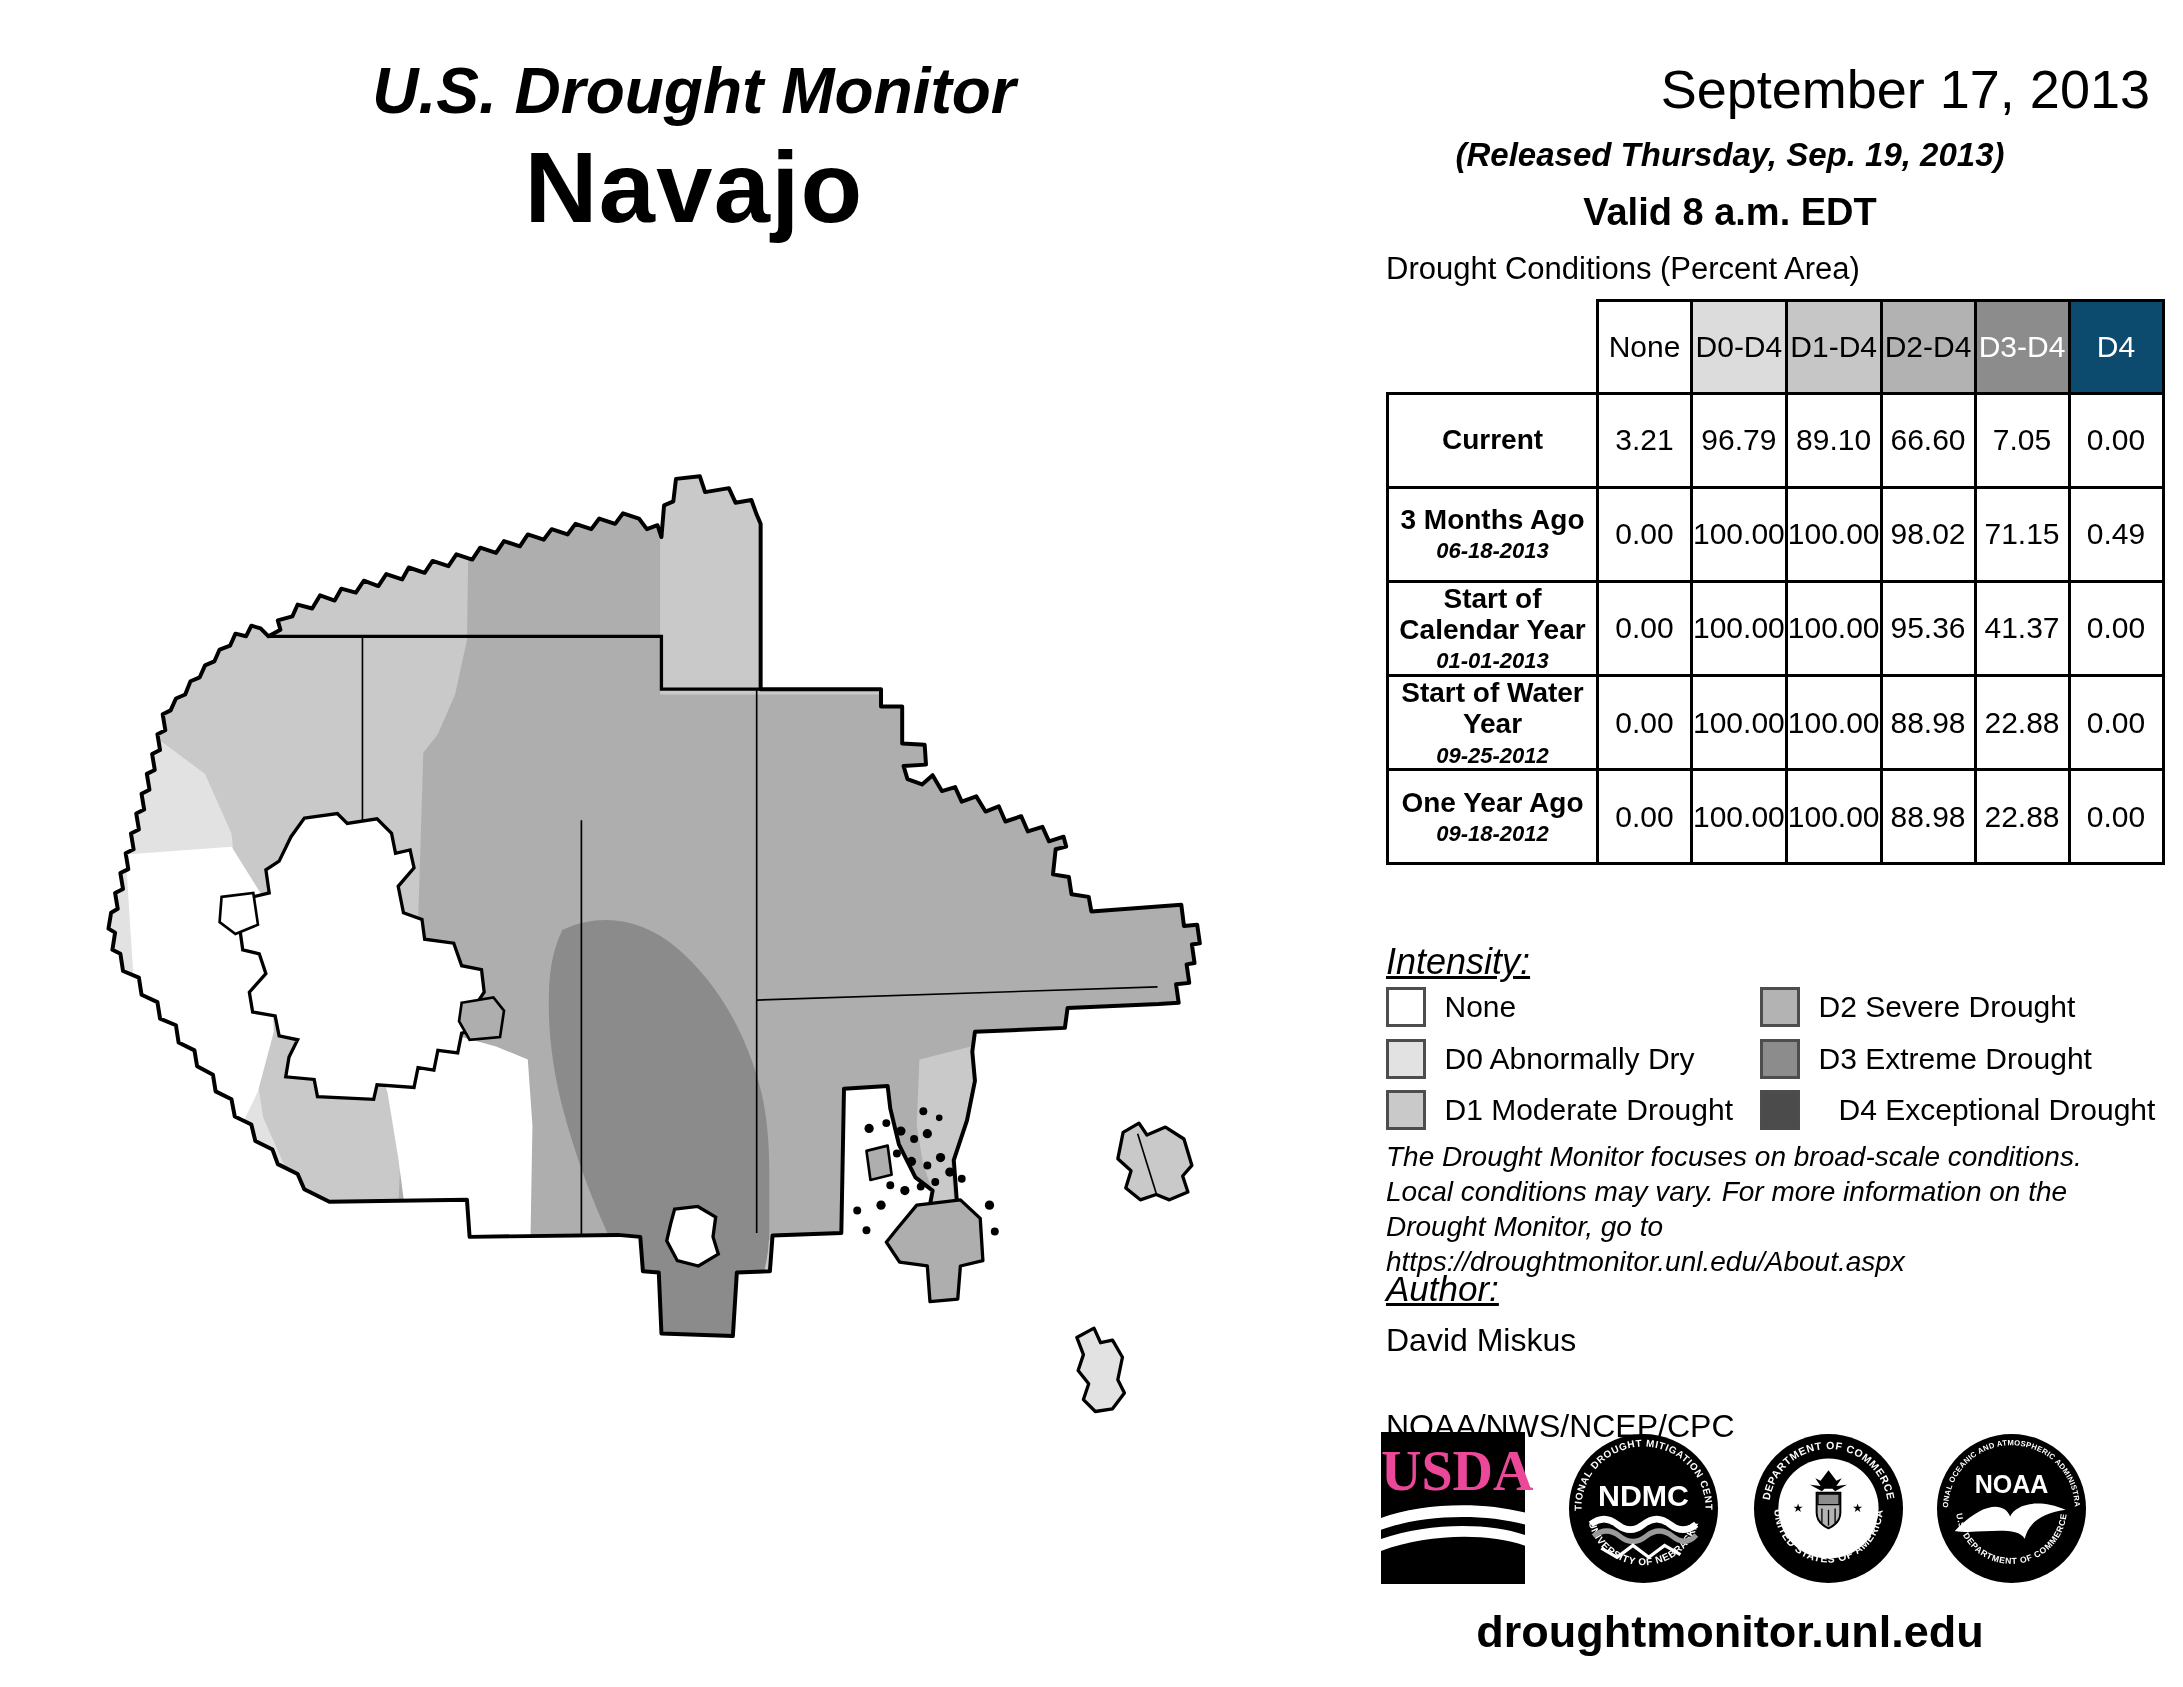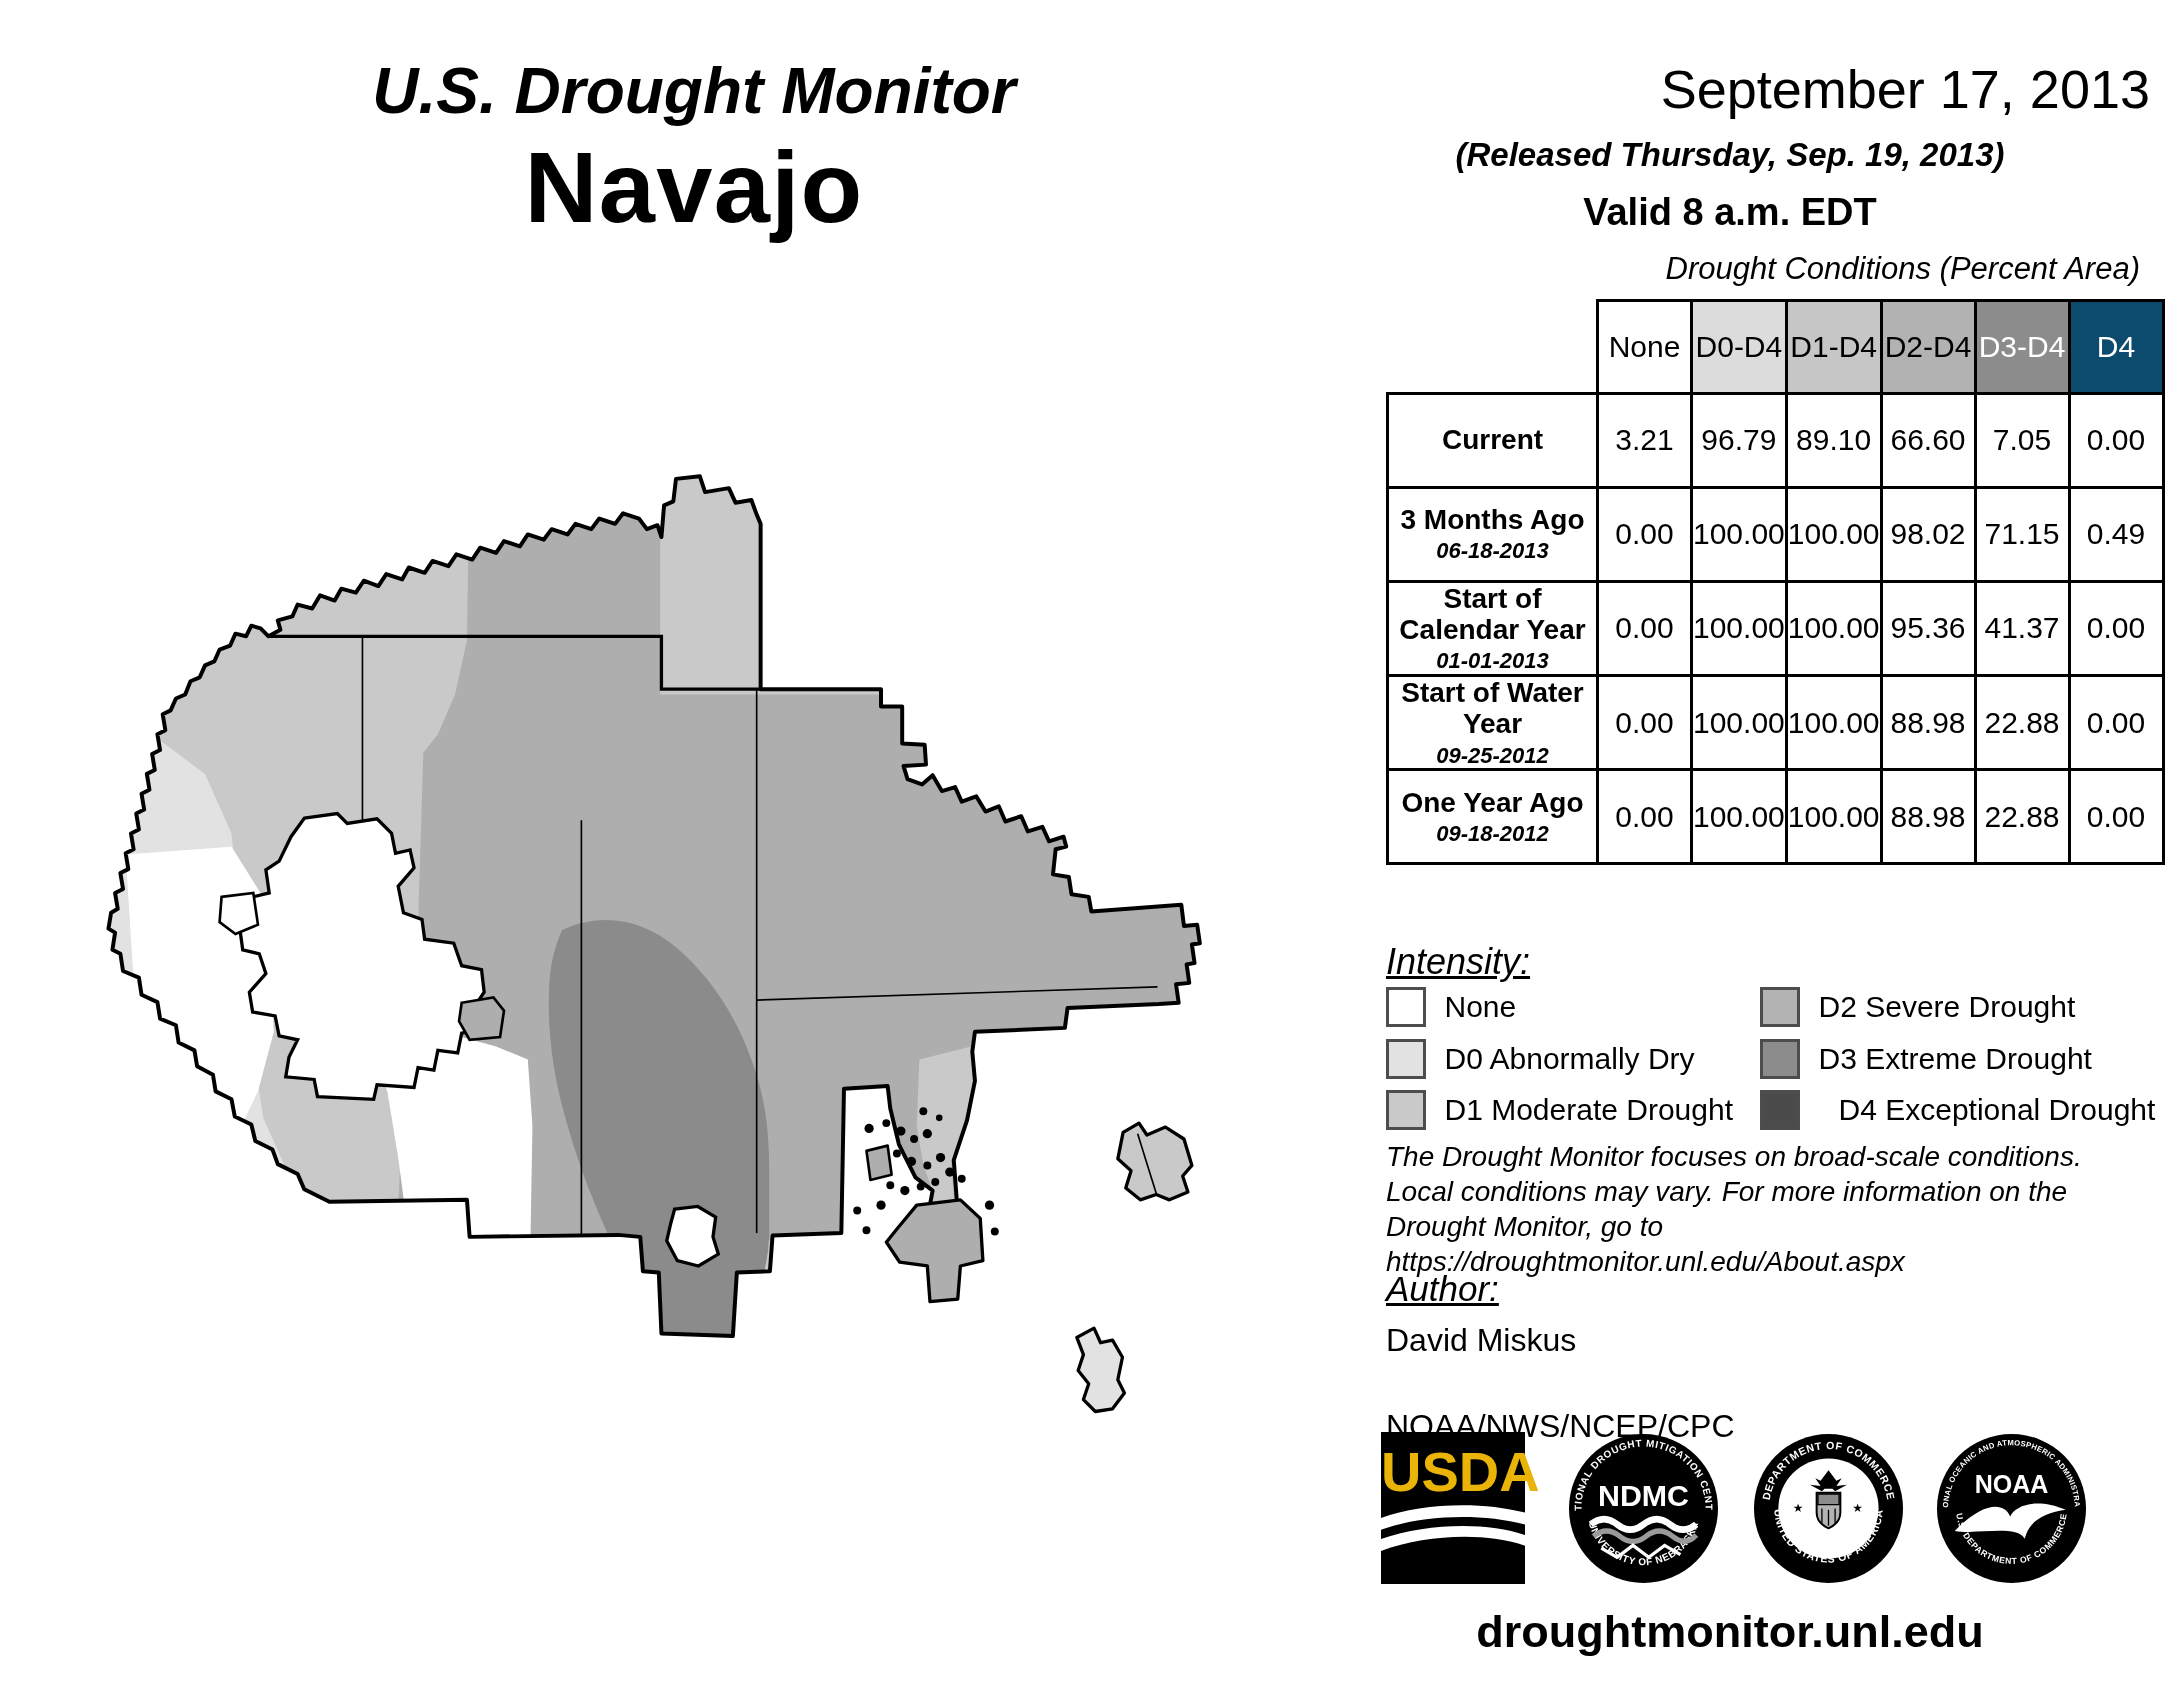--- a/index.html
+++ b/index.html
@@ -13,22 +13,22 @@
     font-size:64px;font-weight:bold;font-style:italic;}
   .map-region{left:198px;top:130px;width:992px;text-align:center;
     font-size:101px;font-weight:bold;letter-spacing:1.3px;}
   .rel-date{left:1310px;top:58px;width:840px;text-align:right;
     font-size:54px;font-weight:normal;}
   .rel-released{left:1310px;top:136px;width:840px;text-align:center;
     font-size:33px;font-weight:bold;font-style:italic;}
   .rel-valid{left:1310px;top:191px;width:840px;text-align:center;
     font-size:38px;font-weight:bold;}
   
-  .tbl-caption{left:1386px;top:251px;width:754px;text-align:right;
-    font-size:31px;font-style:italic;}
+  .tbl-caption{left:1386px;top:251px;width:754px;text-align:left;
+    font-size:31px;}
   table.cond{position:absolute;left:1386px;top:299px;border-collapse:collapse;
     table-layout:fixed;}
   table.cond td,table.cond th{border:3.3px solid #000;padding:0;text-align:center;
     vertical-align:middle;}
   table.cond .blank{border:none;background:#fff;}
   table.cond th{width:91px;height:65px;font-size:30px;font-weight:normal;}
   table.cond td.rowhead{width:207px;font-weight:bold;font-size:28px;line-height:1.12;}
   table.cond td{height:91px;font-size:30px;}
   .rowdate{font-size:22px;font-weight:bold;font-style:italic;margin-top:4px;}
   
@@ -43,21 +43,21 @@
   .author-head{left:1386px;top:1269px;font-size:35px;font-style:italic;
     text-decoration:underline;}
   .author-name{left:1386px;top:1322px;font-size:32px;}
   .author-org{left:1386px;top:1364px;font-size:32px;margin-top:44px;}
   .site-url{left:1310px;top:1606px;width:840px;text-align:center;
     font-size:45px;font-weight:bold;}
   
   .logo{position:absolute;top:1432px;}
   .usda-box{left:1381px;width:144px;height:152px;background:#000;position:absolute;}
   .usda-txt{position:absolute;left:0;top:6.6px;width:100%;text-align:center;
-    color:#eab308;font-family:Liberation Sans, sans-serif;font-weight:bold;font-size:56px;}
+    color:#ec4899;font-family:Liberation Serif, serif;font-weight:bold;font-size:56px;}
 </style>
 </head>
 <body>
 
 <div class="abs map-title">U.S. Drought Monitor</div>
 <div class="abs map-region">Navajo</div>
 
 <div class="abs rel-date">September 17, 2013</div>
 <div class="abs rel-released">(Released Thursday, Sep. 19, 2013)</div>
 <div class="abs rel-valid">Valid 8 a.m. EDT</div>

